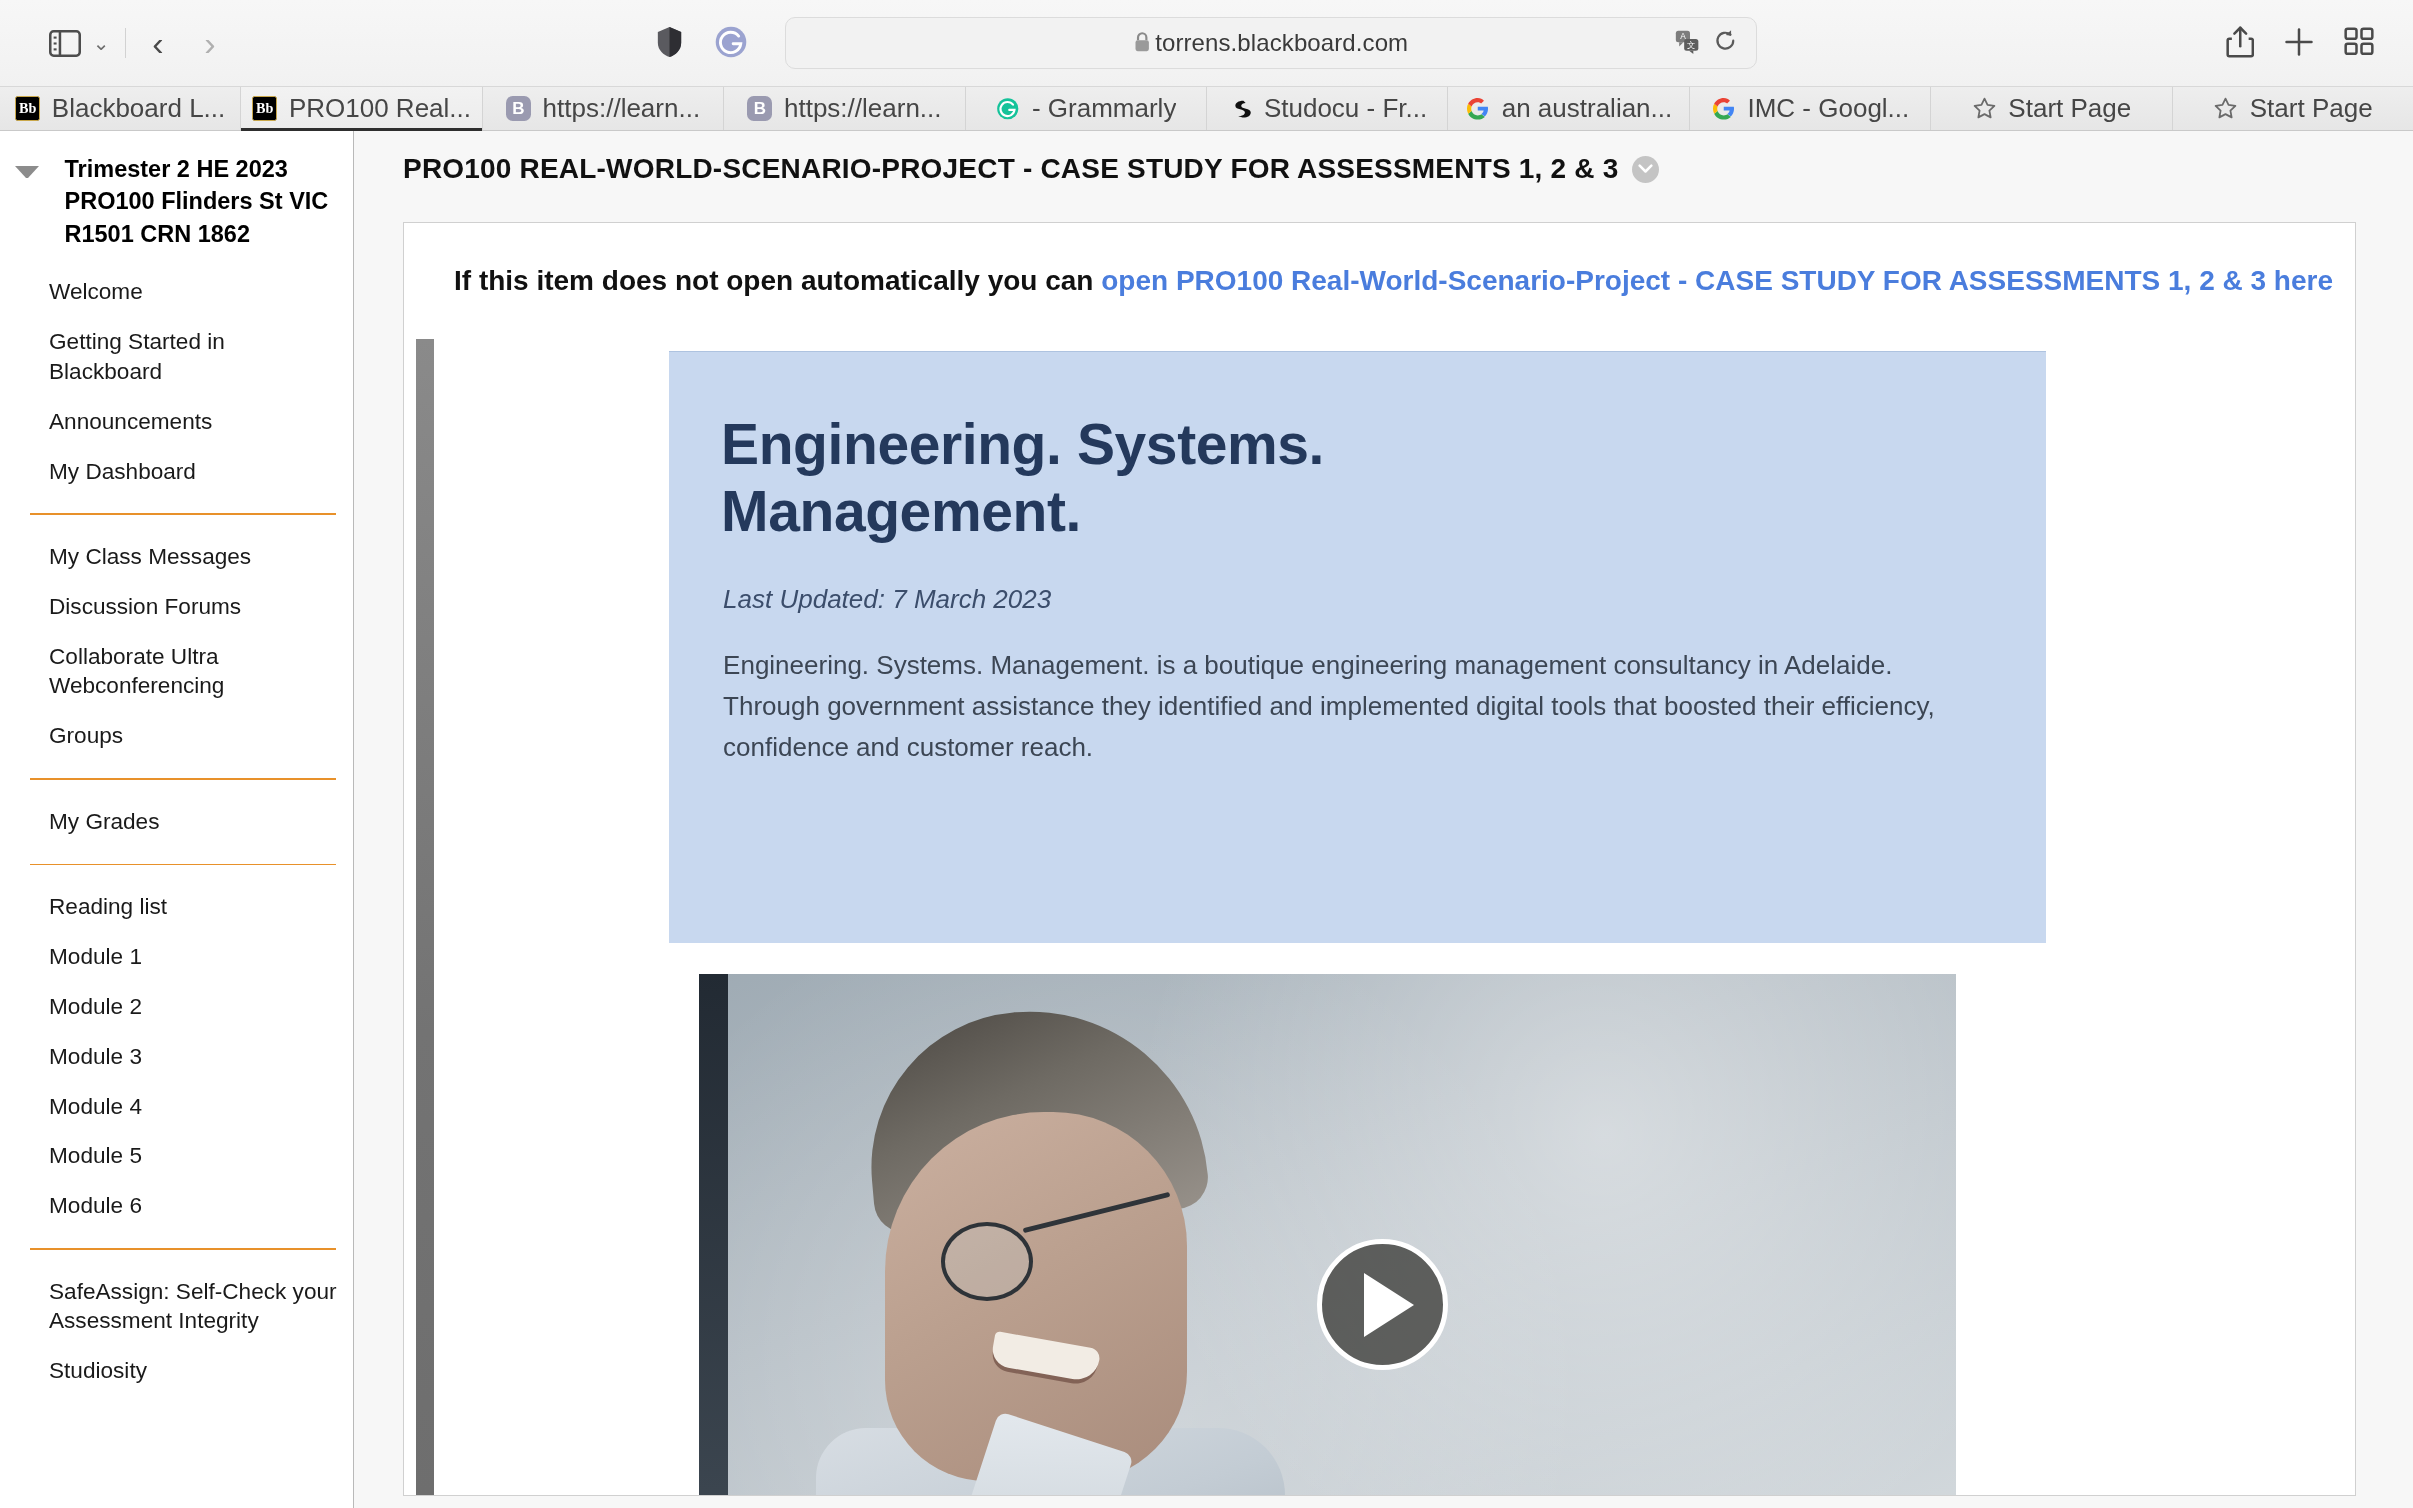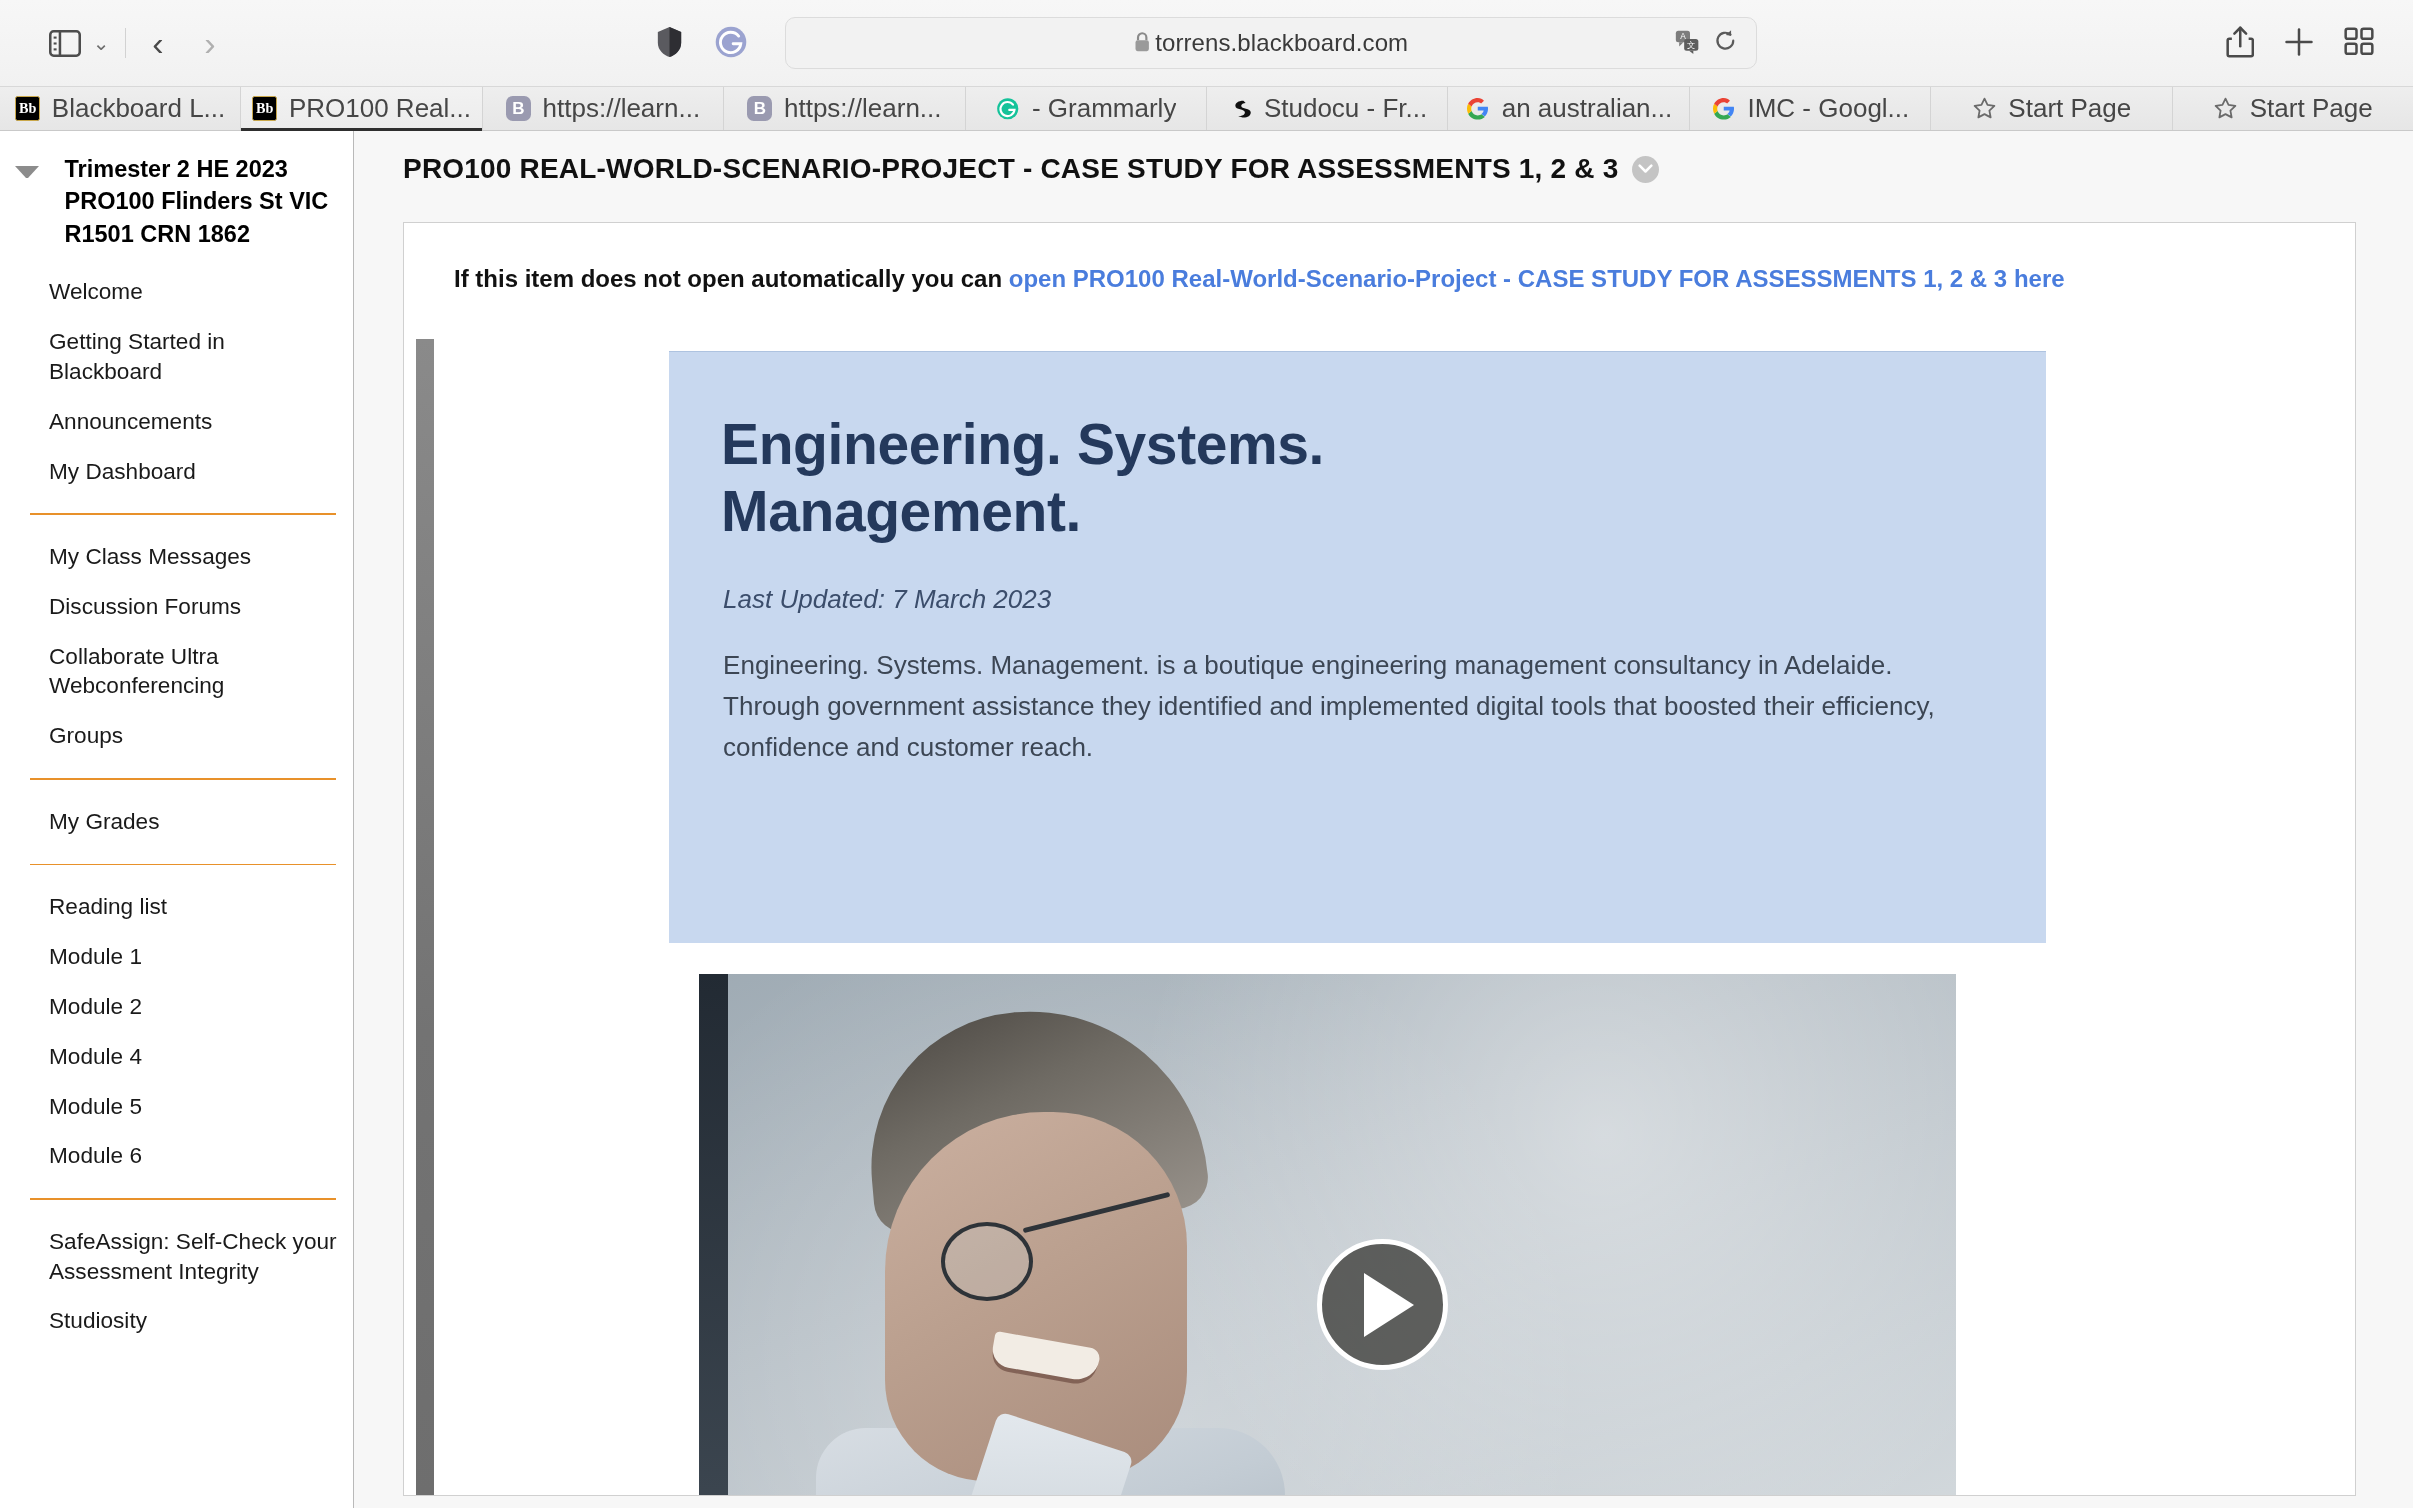--- a/index.html
+++ b/index.html
@@ -202,21 +202,21 @@
 
   .content-card {
     margin: 0 57px 0 49px;
     background: #ffffff;
     border: 0.8px solid #d0d0d0;
     height: 1274px;
     position: relative;
     overflow: hidden;
   }
   .card-lead {
-    font-size: 24px;
+    font-size: 28px;
     font-weight: bold;
     color: #111;
     padding: 40px 0 0 50px;
     line-height: 1.3;
   }
   .card-lead a {
     color: #4a7ddd;
     font-weight: bold;
     text-decoration: none;
   }
@@ -549,20 +549,21 @@
         </div>
         <div class="group-sep"></div>
         <div class="nav-group">
           <div class="nav-item">My Grades</div>
         </div>
         <div class="group-sep"></div>
         <div class="nav-group">
           <div class="nav-item">Reading list</div>
           <div class="nav-item">Module 1</div>
           <div class="nav-item">Module 2</div>
+          <div class="nav-item">Module 3</div>
           <div class="nav-item">Module 4</div>
           <div class="nav-item">Module 5</div>
           <div class="nav-item">Module 6</div>
         </div>
         <div class="group-sep"></div>
         <div class="nav-group">
           <div class="nav-item">SafeAssign: Self-Check your Assessment Integrity</div>
           <div class="nav-item">Studiosity</div>
         </div>
       </div>

